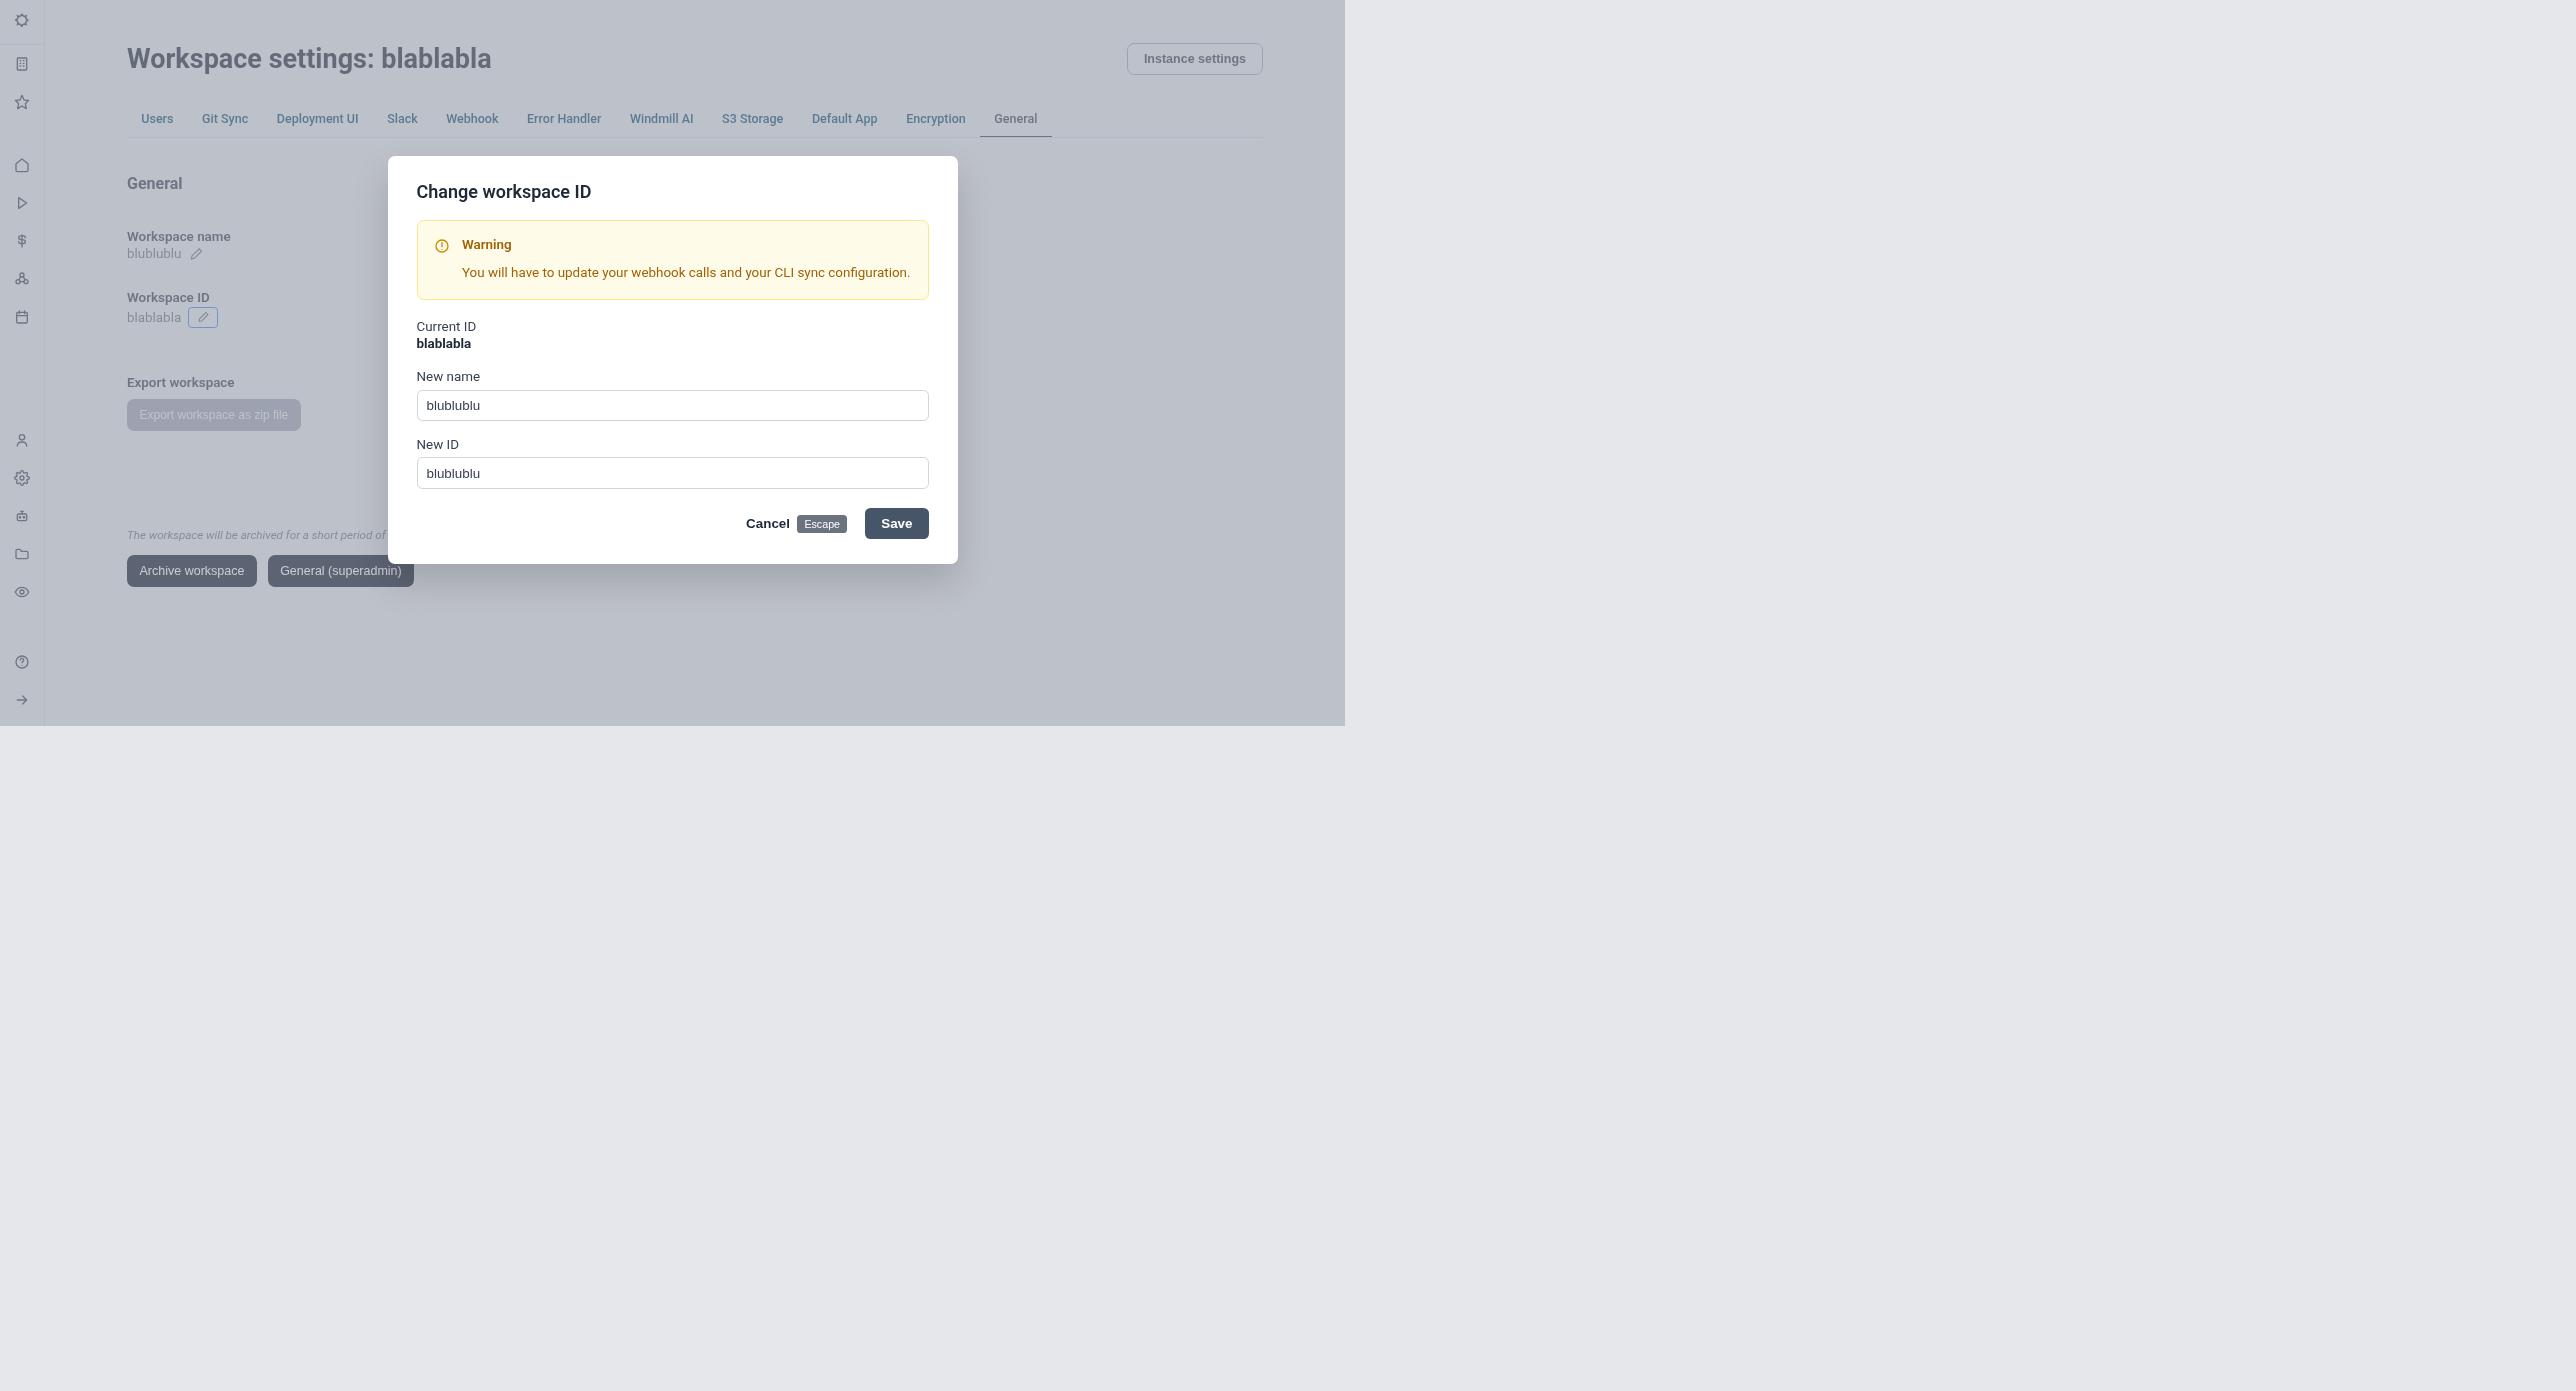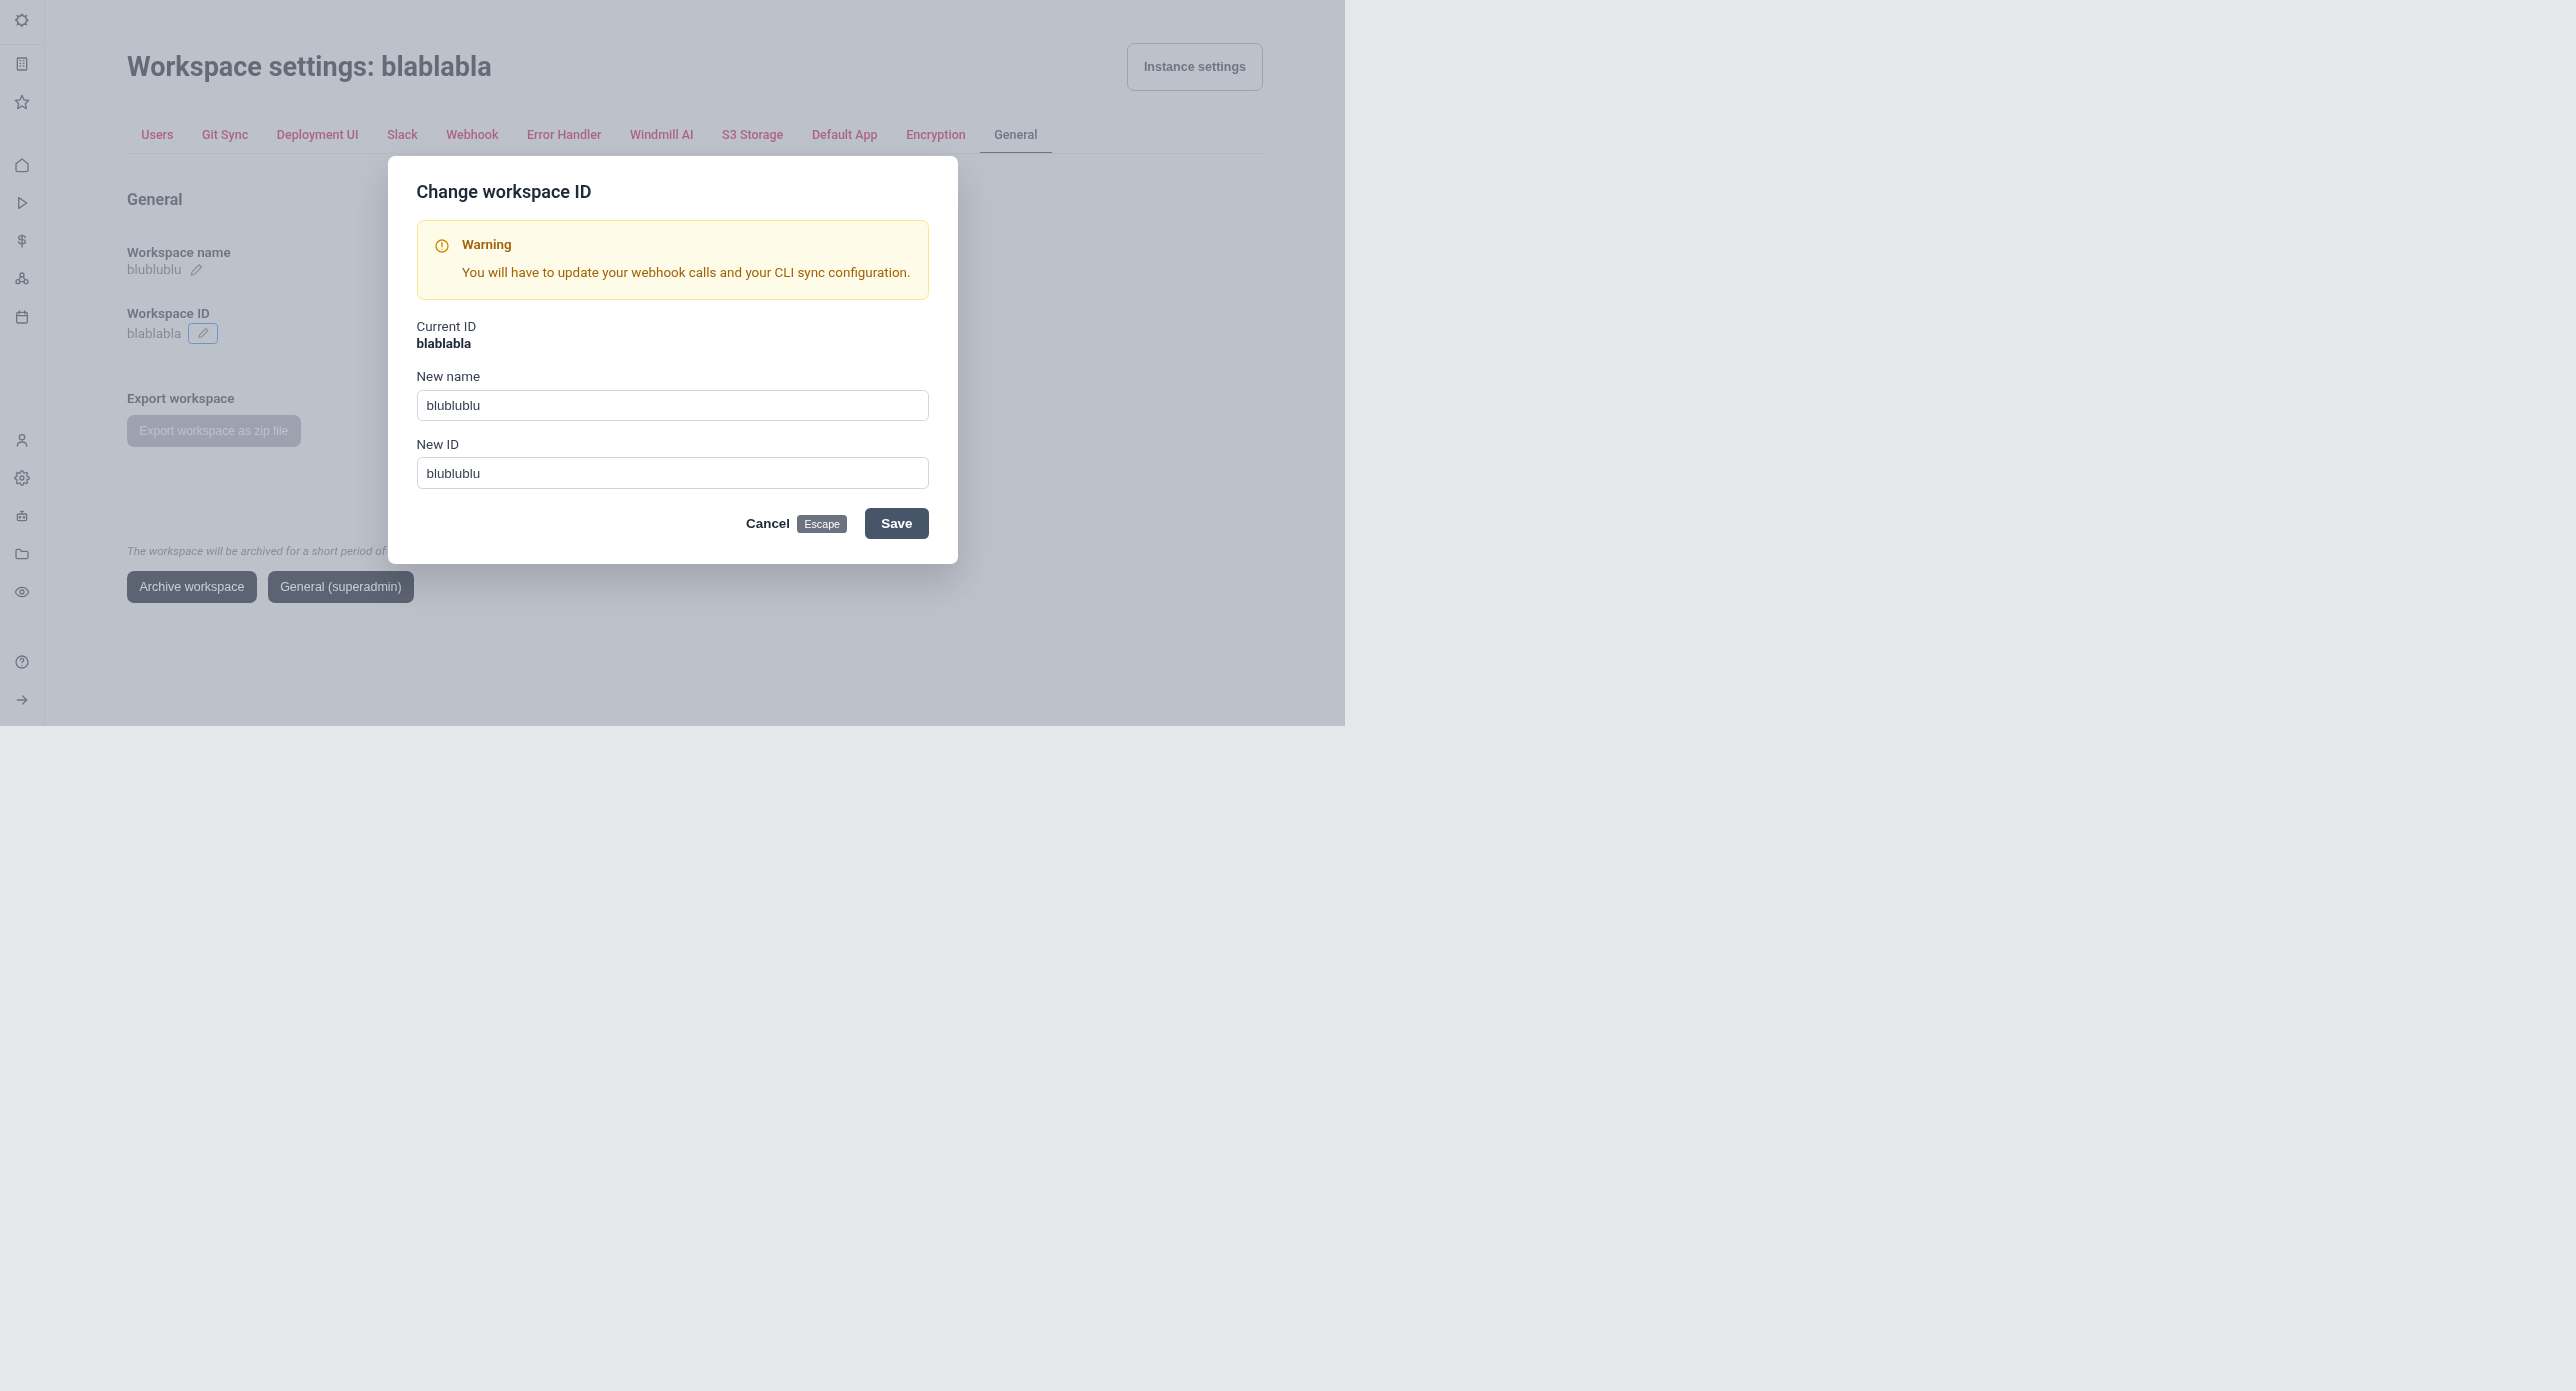--- a/index.html
+++ b/index.html
@@ -77,36 +77,36 @@
     }
     .page-title {
       font-size: 27px;
       font-weight: 700;
       color: #1f2937;
     }
     .instance-btn {
       background: transparent;
       border: 0.9px solid #9ca3af;
       border-radius: 7.2px;
-      padding: 16px 16px;
+      padding: 8px 16px;
       font-size: 12.5px;
       font-weight: 600;
       color: #374151;
       cursor: pointer;
     }
     .tabs {
       display: flex;
       border-bottom: 0.9px solid #d1d5db;
       gap: 0;
     }
     .tab {
       padding: 10.7px 14.3px;
       font-size: 12.5px;
       font-weight: 500;
-      color: #be185d;
+      color: #0c4a6e;
       cursor: pointer;
       border-bottom: 1.8px solid transparent;
     }
     .tab.active {
       color: #374151;
       border-bottom-color: #374151;
     }
     .content {
       padding-top: 36px;
     }

